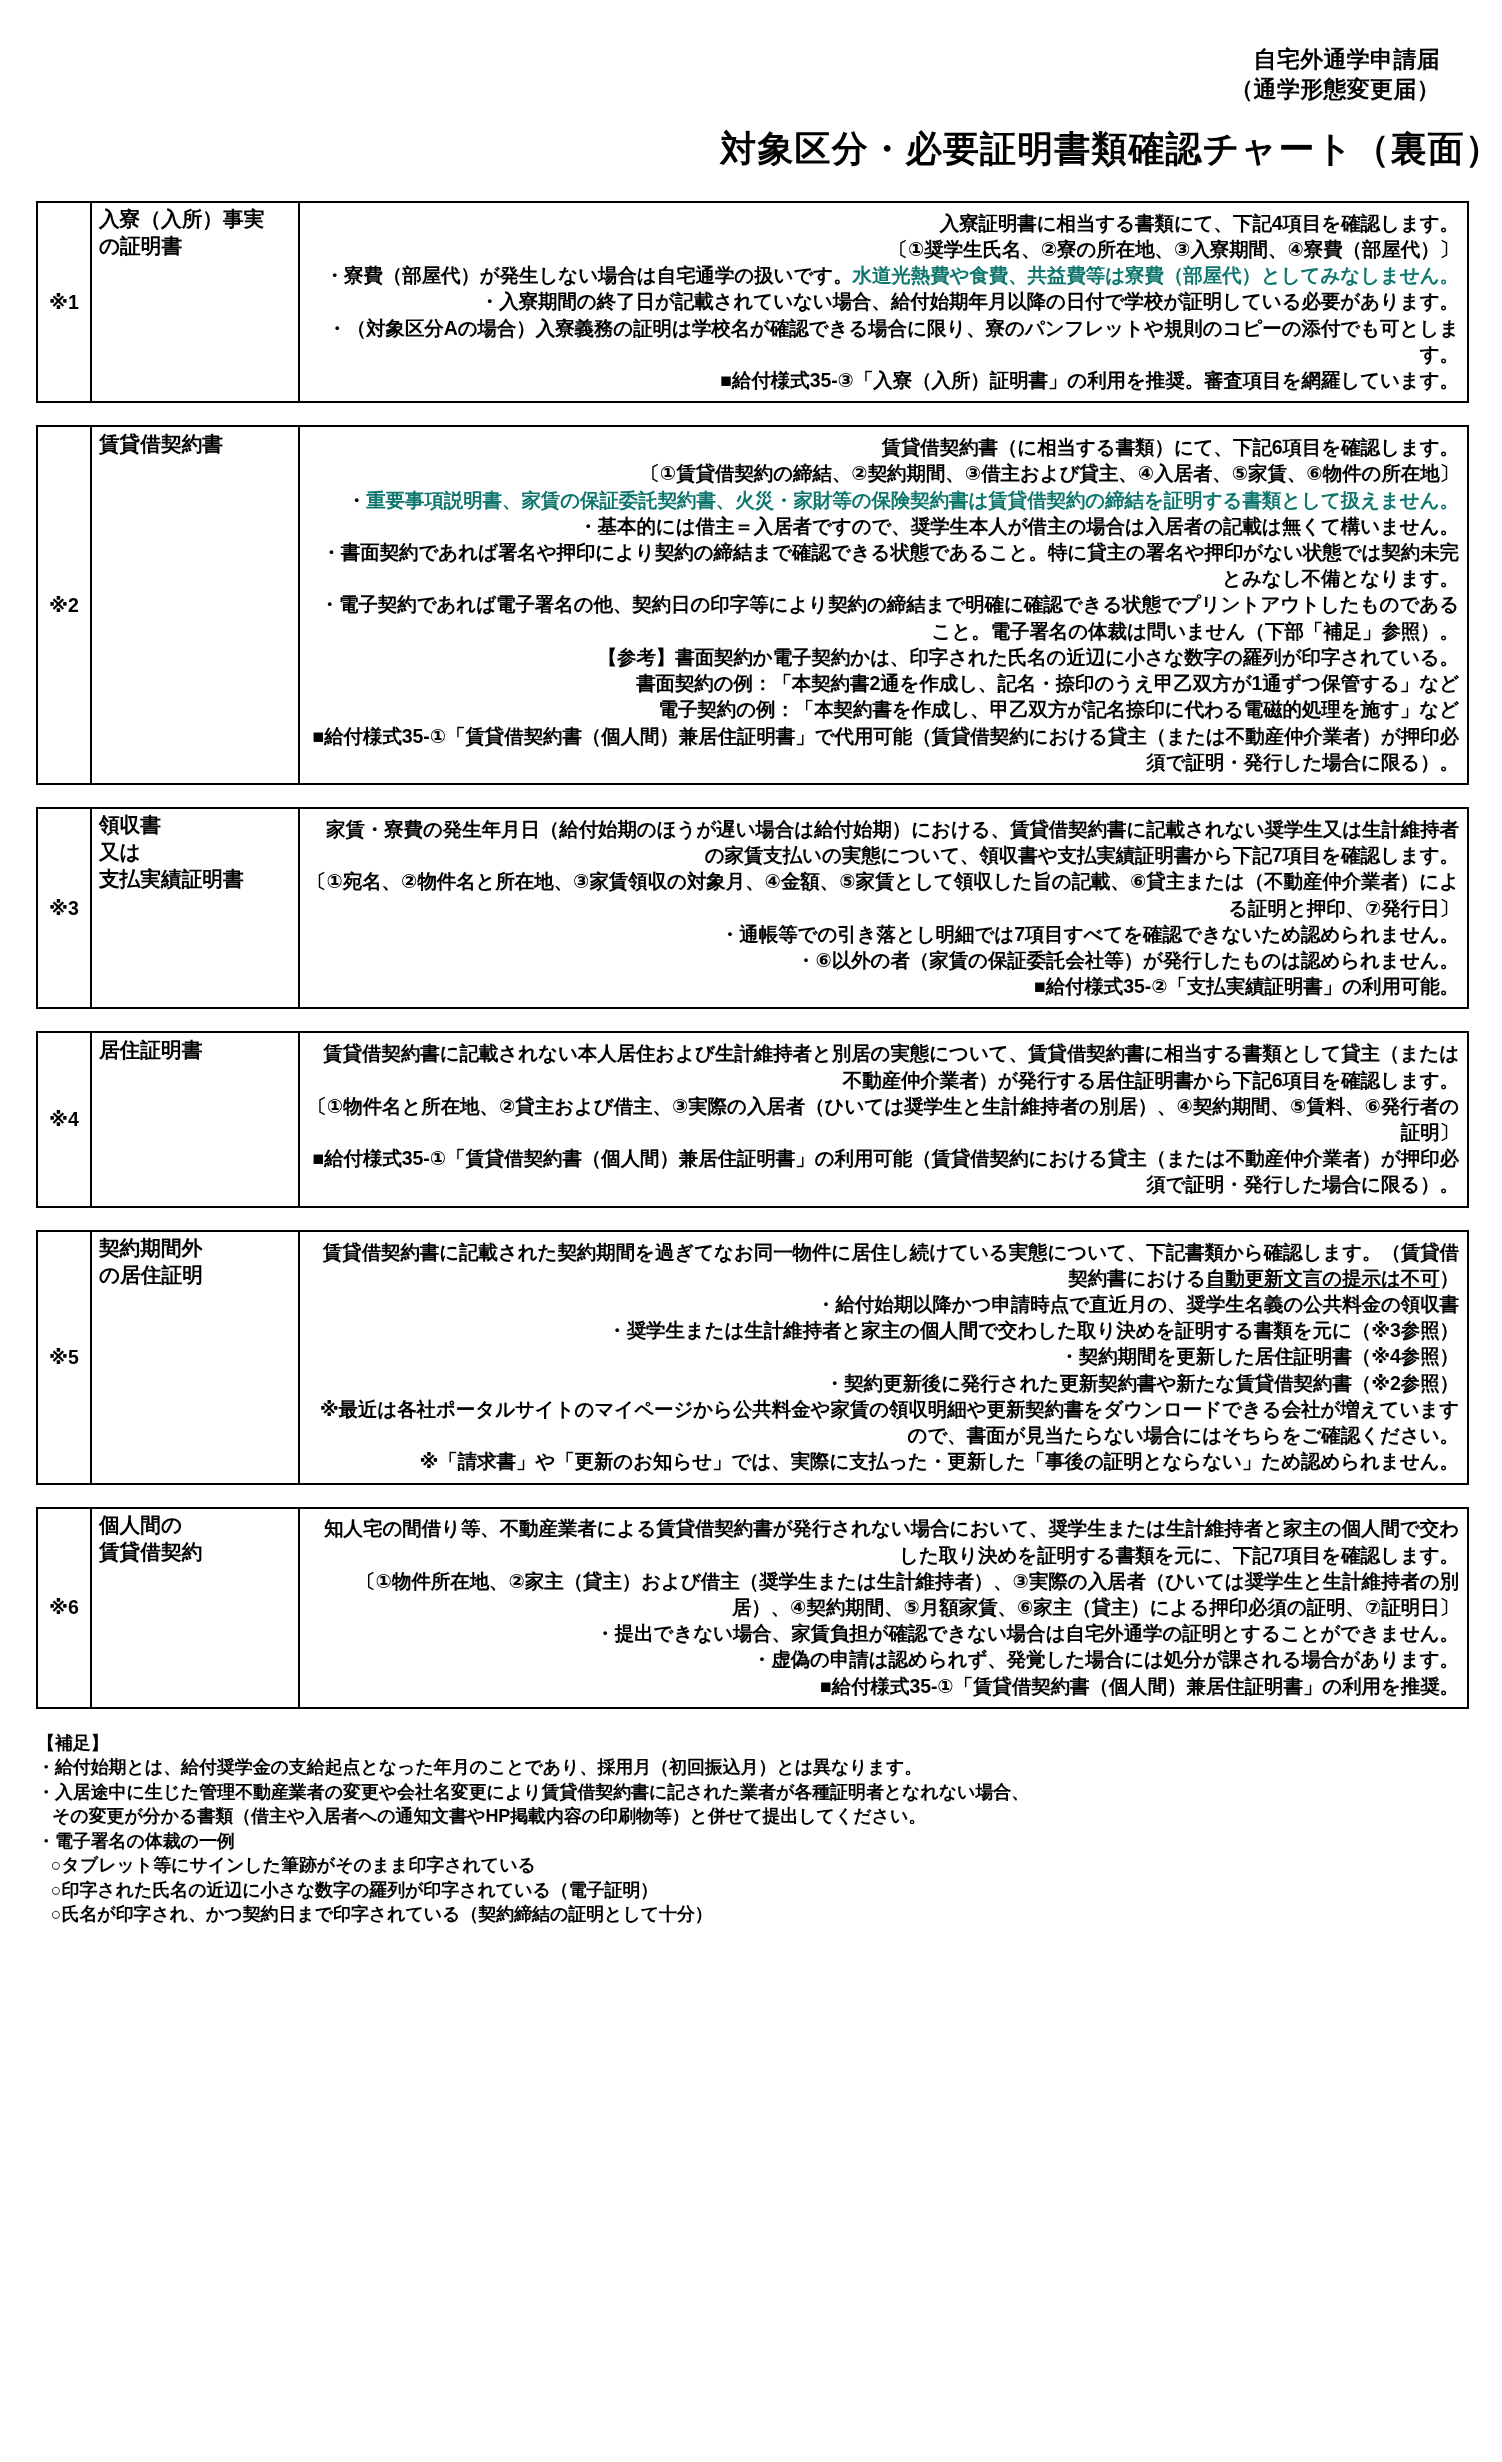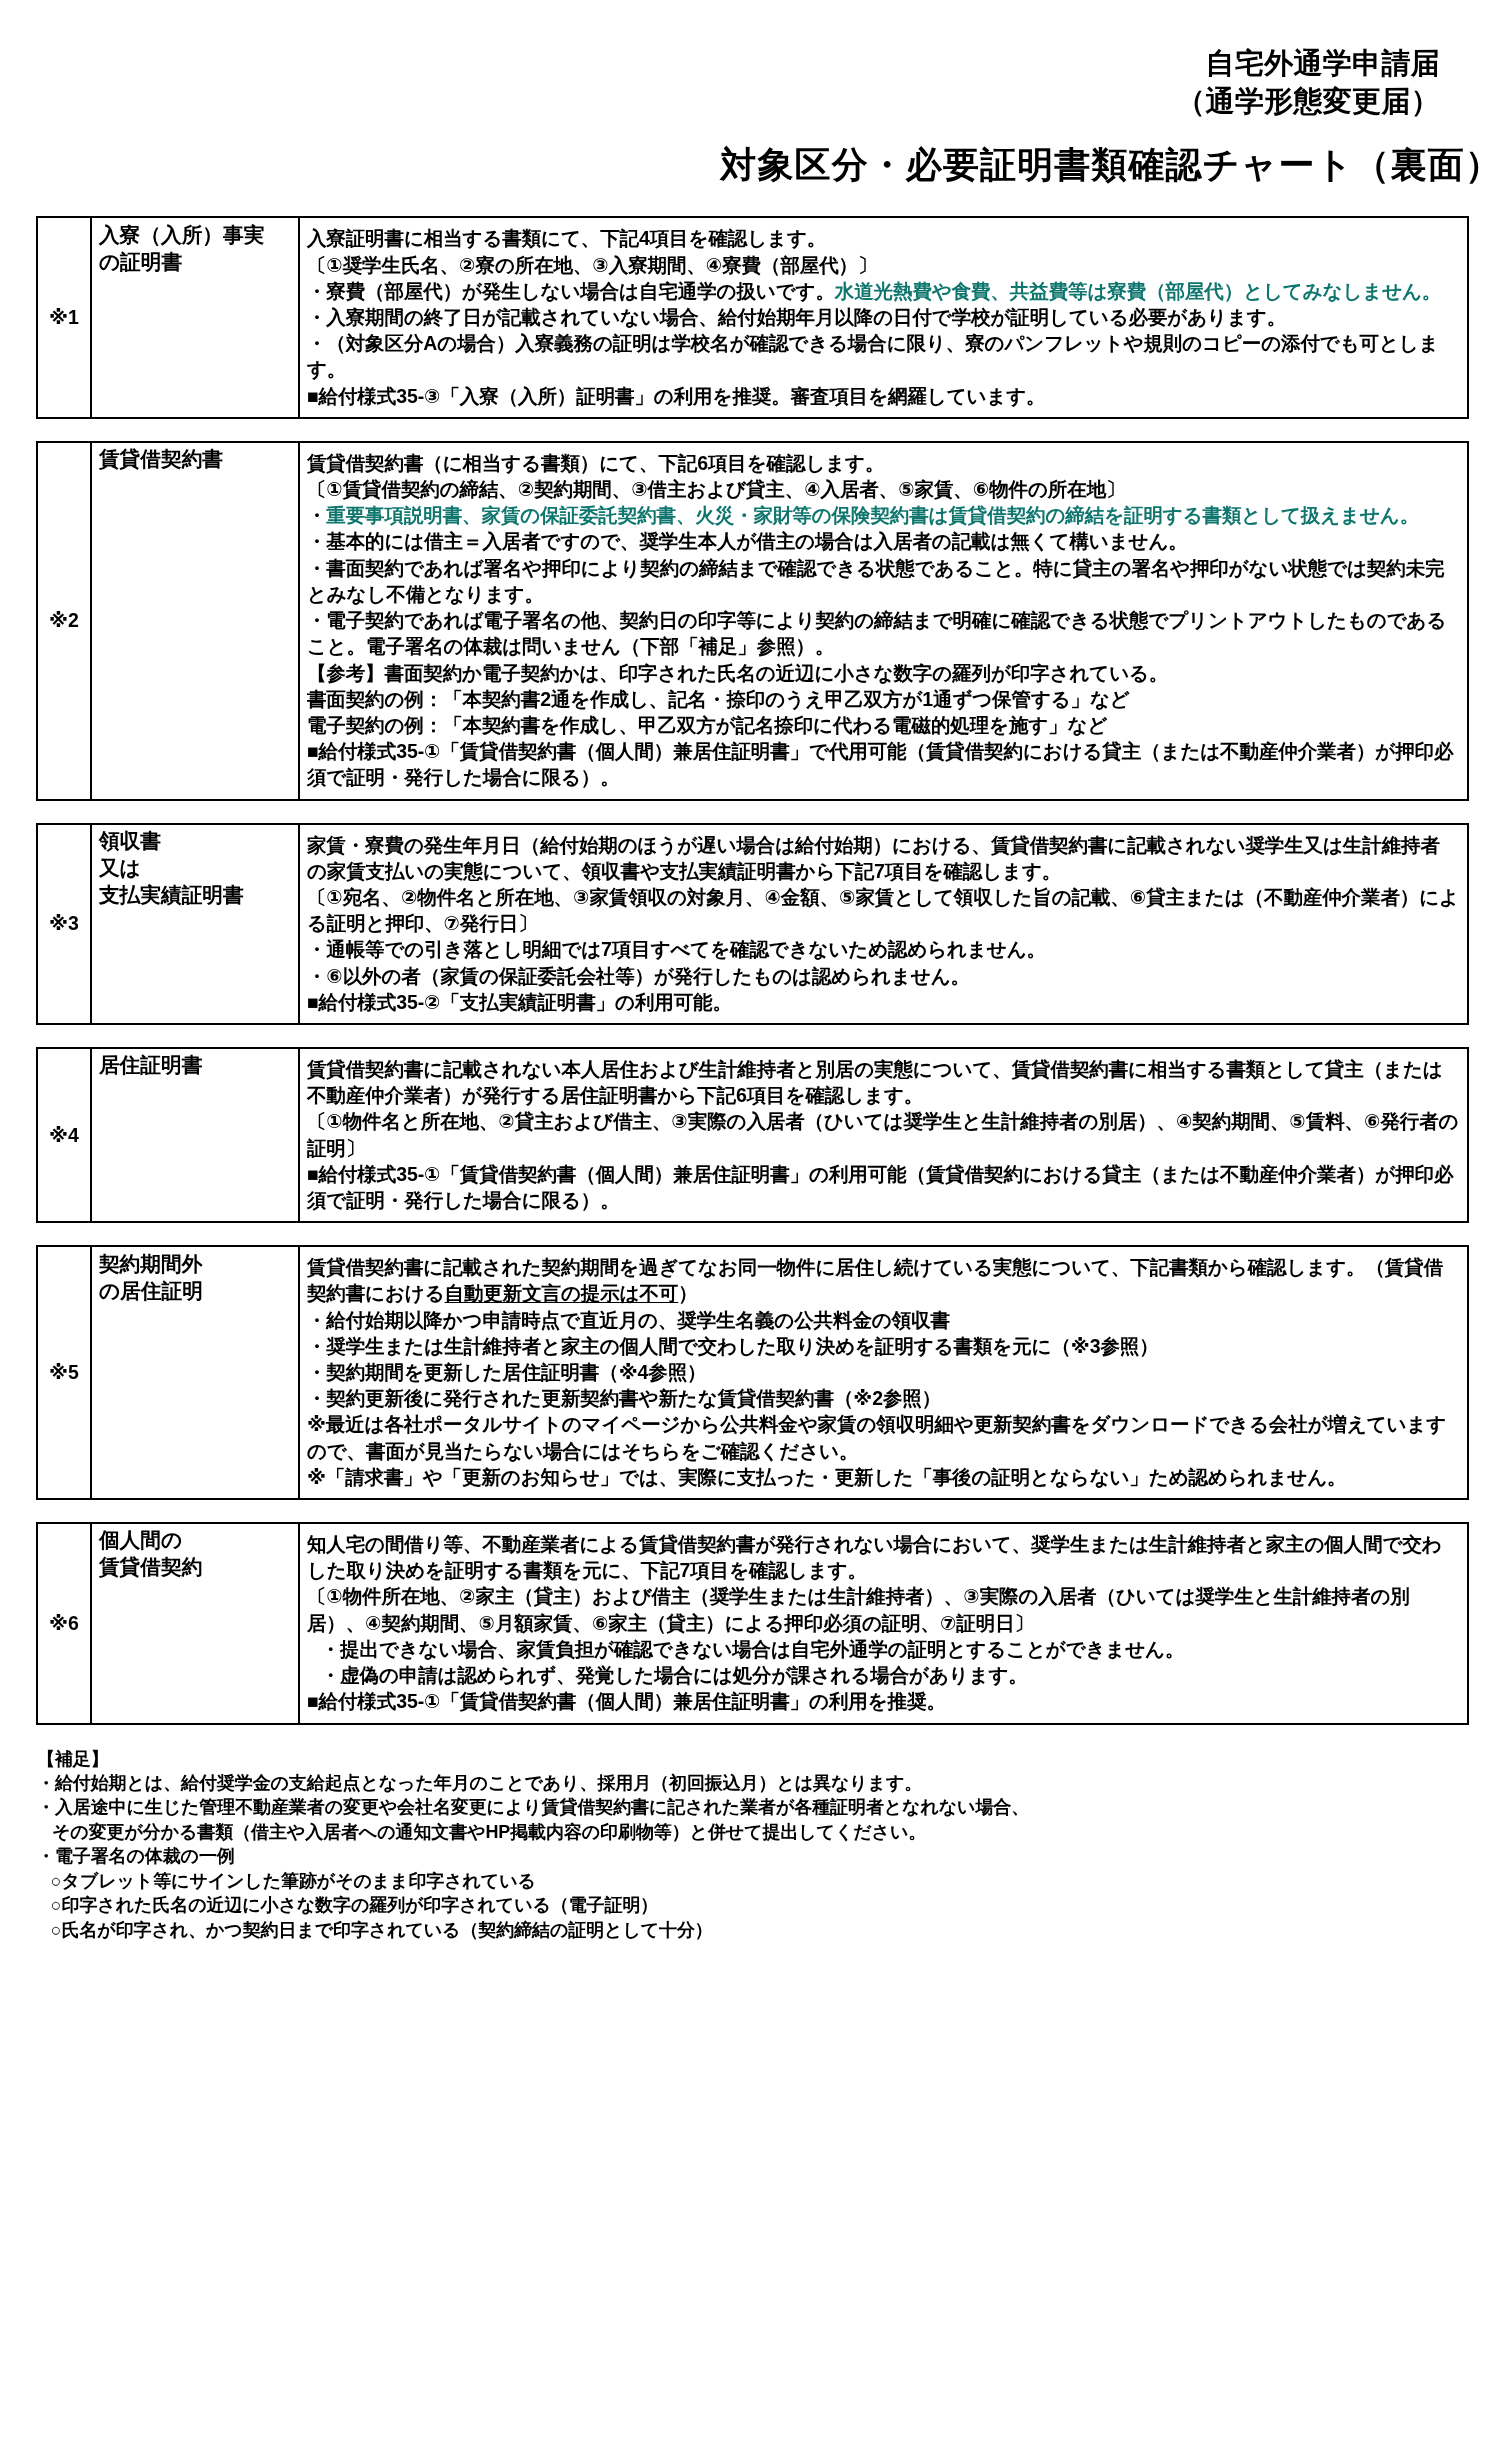--- a/index.html
+++ b/index.html
@@ -20,21 +20,21 @@
     padding: 0;
     background: #ffffff;
     overflow: hidden;
   }
 
   
   .doc-header {
     text-align: right;
     padding: 45px 62px 0 0;
     line-height: 1.30;
-    font-size: 29px;
+    font-size: 23px;
     font-weight: 700;
     letter-spacing: 0.3px;
   }
   .doc-header .line { display: block; white-space: nowrap; }
 
   .doc-title {
     text-align: right;
     font-size: 36px;
     font-weight: 700;
     letter-spacing: 1.1px;
@@ -82,20 +82,21 @@
     padding: 6.9px 8px 8px 6.9px;
     font-size: 19.5px;
     line-height: 1.345;
     font-weight: 700;
     letter-spacing: -0.1px;
   }
   .col-body p {
     margin: 0;
     padding: 0;
     text-indent: 0;
+    text-align: right;
   }
   .red { color: #0f766e; }
   .udl { text-decoration: underline; text-underline-offset: 1.7px; }
 
   
   .notes {
     margin: 19.5px 33px 0 37px;
     font-size: 18px;
     font-weight: 700;
     line-height: 1.36;

